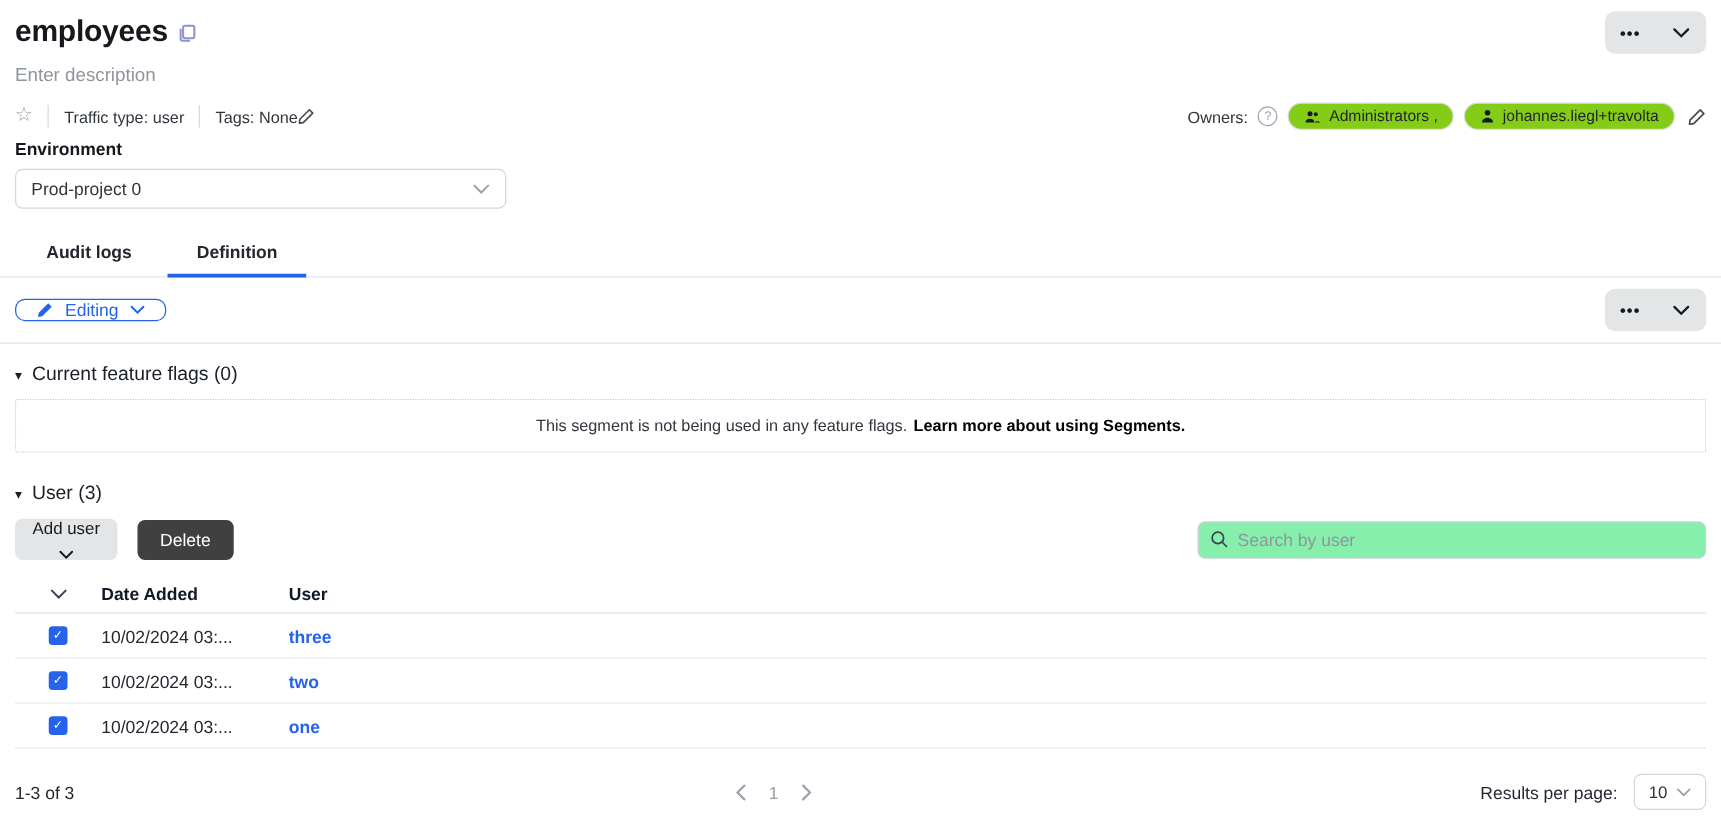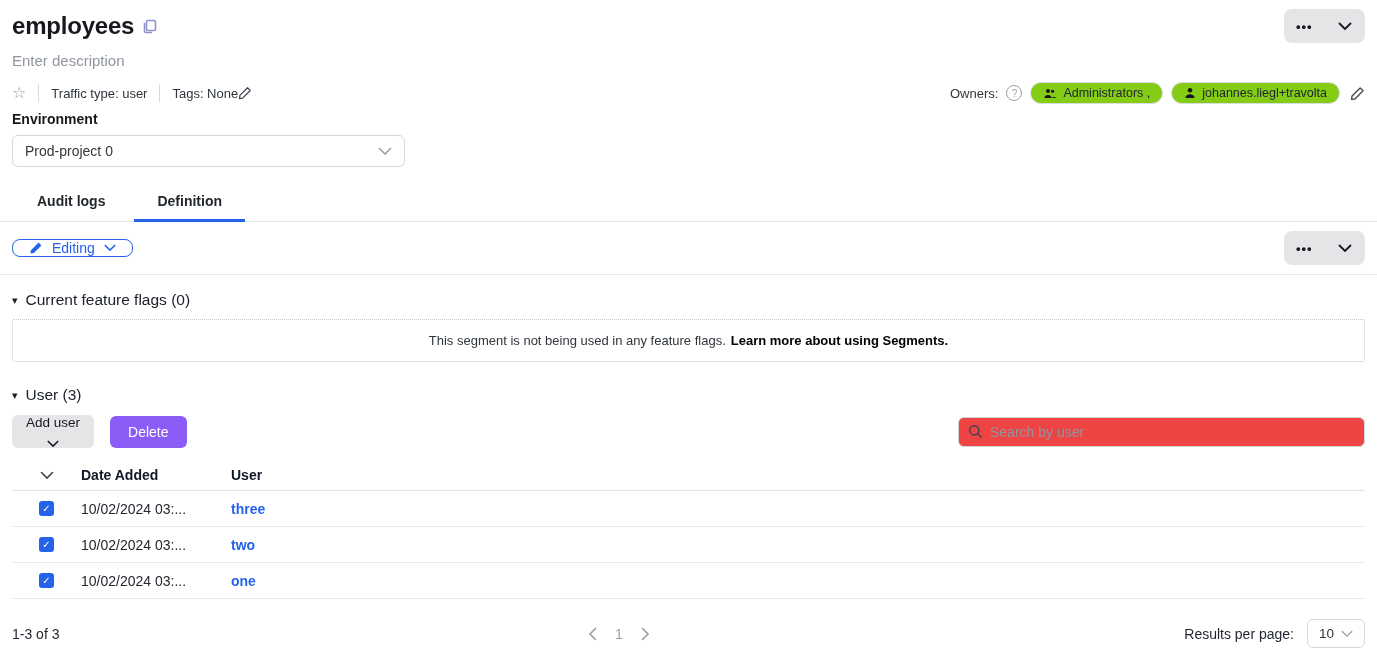--- a/index.html
+++ b/index.html
@@ -63,24 +63,24 @@
     height:43px; display:flex; align-items:center; justify-content:center; gap:5px;
     font-size:13px; color:#30363c; }
   .dashed-box a { color:#000000; font-weight:700; text-decoration:none; cursor:pointer; }
 
   
   .user-head { margin-top:24px; }
   .user-toolbar { display:flex; align-items:center; margin-top:11px; }
   .btn-adduser { display:flex; align-items:center; gap:10px; background:#e4e5e7;
     border-radius:6px; height:33px; padding:0 14px; font-size:13.5px; color:#16181d;
     cursor:pointer;flex-direction:column; }
-  .btn-delete { margin-left:16px; background:#8b5cf6; color:#fff; border:none;
+  .btn-delete { margin-left:16px; background:#404040; color:#fff; border:none;
     border-radius:6px; height:32px; padding:0 18px; font-size:14px; cursor:pointer; }
   .search-wrap { margin-left:auto; width:407px; height:30px; border:1px solid #ccd2d9;
-    border-radius:6px; display:flex; align-items:center; padding:0 9px; gap:7px; background:#ef4444; }
+    border-radius:6px; display:flex; align-items:center; padding:0 9px; gap:7px; background:#86efac; }
   .search-wrap input { border:none; outline:none; flex:1; font-size:14px; color:#30363c;
     font-family:inherit; background:transparent; }
   .search-wrap input::placeholder { color:#8f959e; }
 
   
   .table { margin-top:12px; }
   .trow { display:grid; grid-template-columns:69px 150px 1fr; align-items:center;
     height:36px; border-bottom:1px solid #e7e9ec; font-size:14px; }
   .trow.head { border-bottom:1px solid #dfe2e6; font-weight:700; color:#101828; height:31px; }
   .cell-check { display:flex; justify-content:center; }

